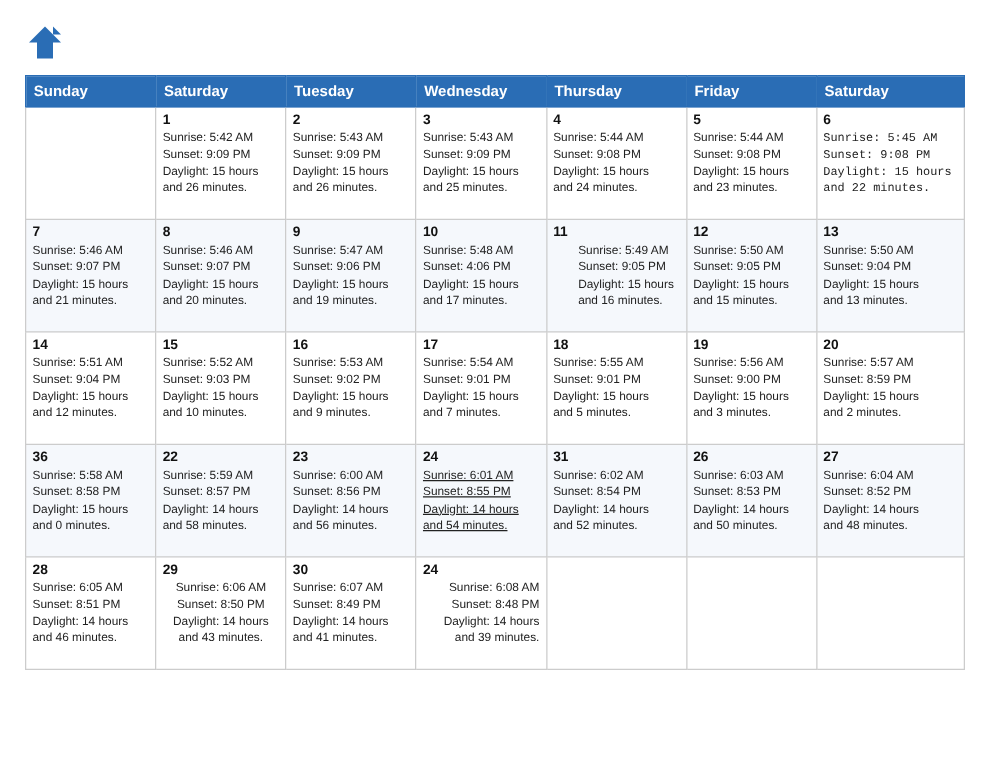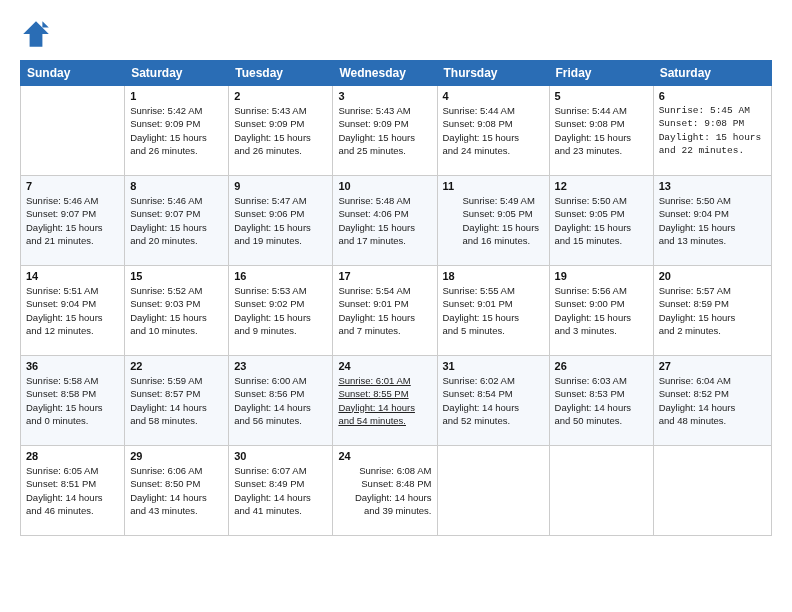--- a/index.html
+++ b/index.html
@@ -329,21 +329,21 @@
         <tr>
           <td>
             <span class="day-num">28</span>
             <div class="day-info" style="white-space: pre-line;">Sunrise: 6:05 AM
 Sunset: 8:51 PM
 Daylight: 14 hours
 and 46 minutes.</div>
           </td>
           <td>
             <span class="day-num">29</span>
-            <div class="day-info" style="white-space: pre-line;">Sunrise: 6:06 AM
+            <div class="day-info" style="white-space: pre-line; text-align: center;">Sunrise: 6:06 AM
 Sunset: 8:50 PM
 Daylight: 14 hours
 and 43 minutes.</div>
           </td>
           <td>
             <span class="day-num">30</span>
             <div class="day-info" style="white-space: pre-line;">Sunrise: 6:07 AM
 Sunset: 8:49 PM
 Daylight: 14 hours
 and 41 minutes.</div>

